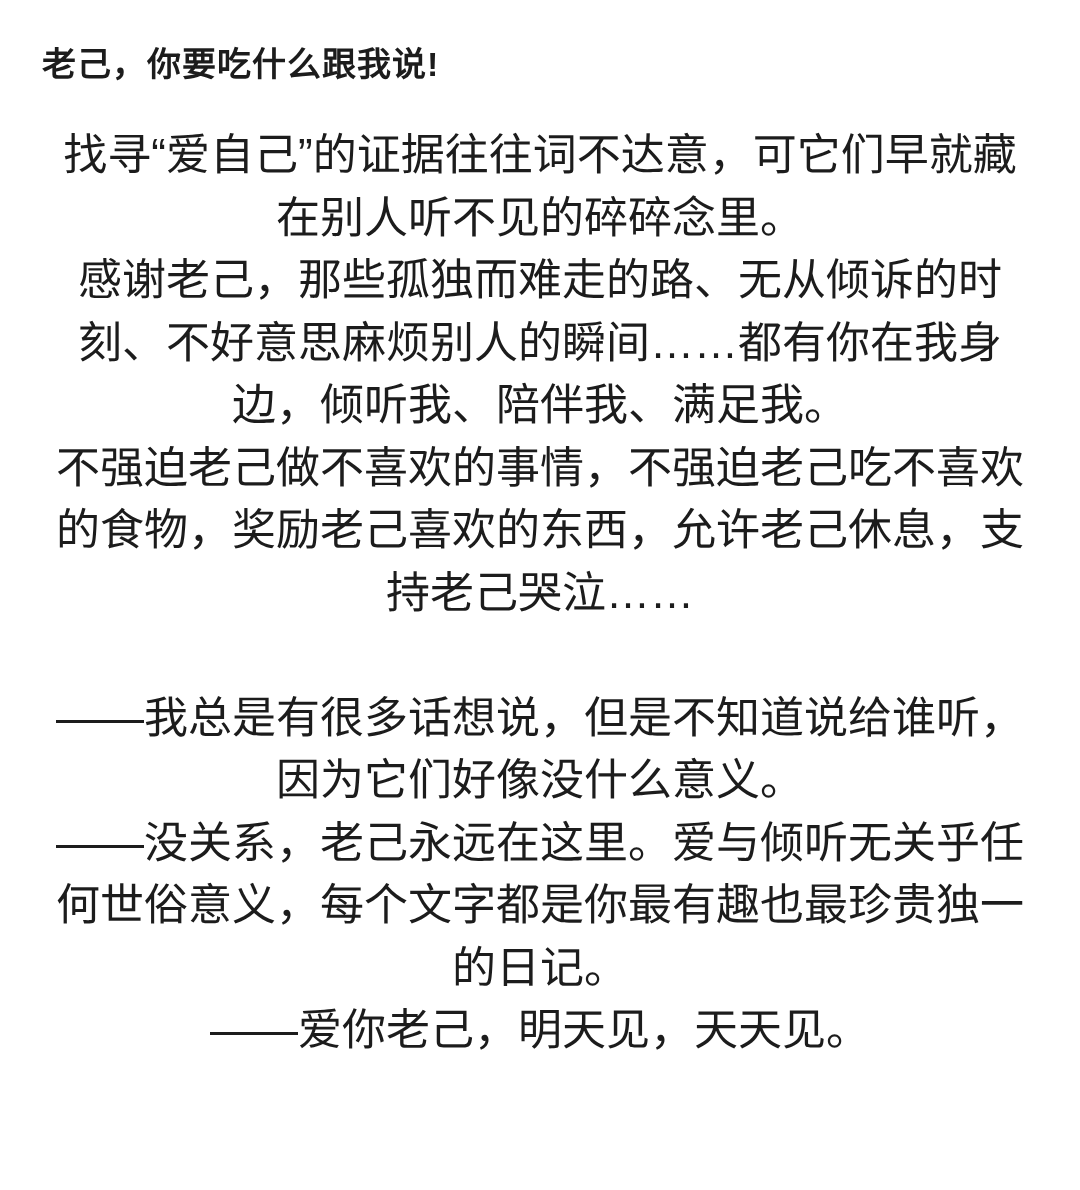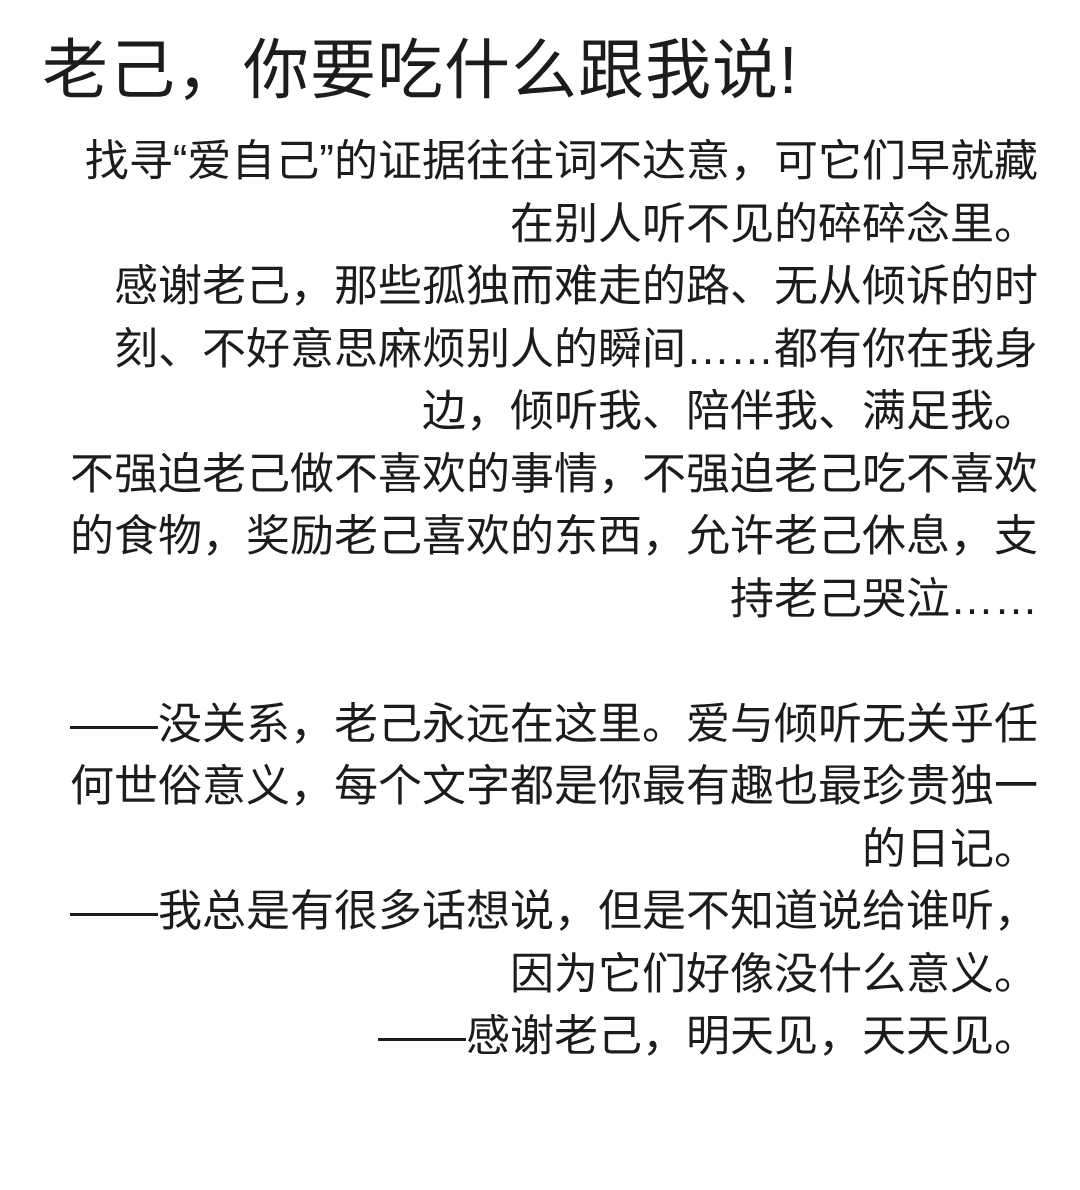--- a/index.html
+++ b/index.html
@@ -13,50 +13,50 @@
     overflow: hidden;
     font-family: "Liberation Sans", sans-serif;
   }
   .article {
     box-sizing: border-box;
     width: 1080px;
     padding: 30px 42px 0 42px;
     color: #1c1c1c;
   }
   .title {
-    margin: 10px 0 30px 0;
-    font-size: 66px;
+    margin: 4px 0 30px 0;
+    font-size: 34px;
     line-height: 60px;
-    font-weight: 400;
+    font-weight: 700;
     letter-spacing: 1px;
   }
   .para {
     margin: 0;
     font-size: 44px;
     line-height: 62.5px;
     min-height: 62.5px;
     font-weight: 400;
-    text-align: right;
+    text-align: center;
     word-break: normal;
     overflow-wrap: break-word;
   }
 </style>
 </head>
 <body>
 
 <div class="article">
   <h1 class="title">老己，你要吃什么跟我说!</h1>
 
   <p class="para">找寻“爱自己”的证据往往词不达意，可它们早就藏在别人听不见的碎碎念里。</p>
 
 
   <p class="para">感谢老己，那些孤独而难走的路、无从倾诉的时刻、不好意思麻烦别人的瞬间……都有你在我身边，倾听我、陪伴我、满足我。</p>
 
   <p class="para">不强迫老己做不喜欢的事情，不强迫老己吃不喜欢的食物，奖励老己喜欢的东西，允许老己休息，支持老己哭泣……</p>
 
   <p class="para"></p>
 
+  <p class="para">——我总是有很多话想说，但是不知道说给谁听，因为它们好像没什么意义。</p>
+
   <p class="para">——没关系，老己永远在这里。爱与倾听无关乎任何世俗意义，每个文字都是你最有趣也最珍贵独一的日记。</p>
 
-  <p class="para">——我总是有很多话想说，但是不知道说给谁听，因为它们好像没什么意义。</p>
-
-  <p class="para">——感谢老己，明天见，天天见。</p>
+  <p class="para">——爱你老己，明天见，天天见。</p>
 </div>
 
 </body></html>

